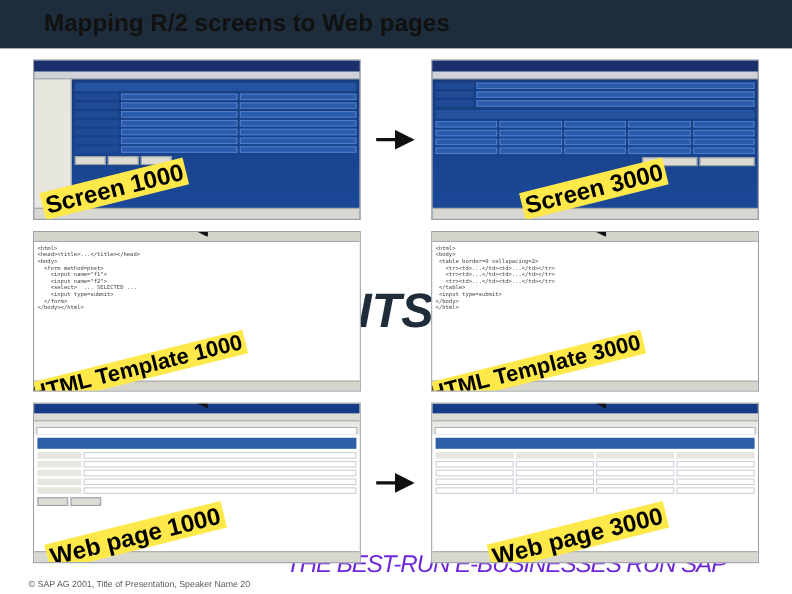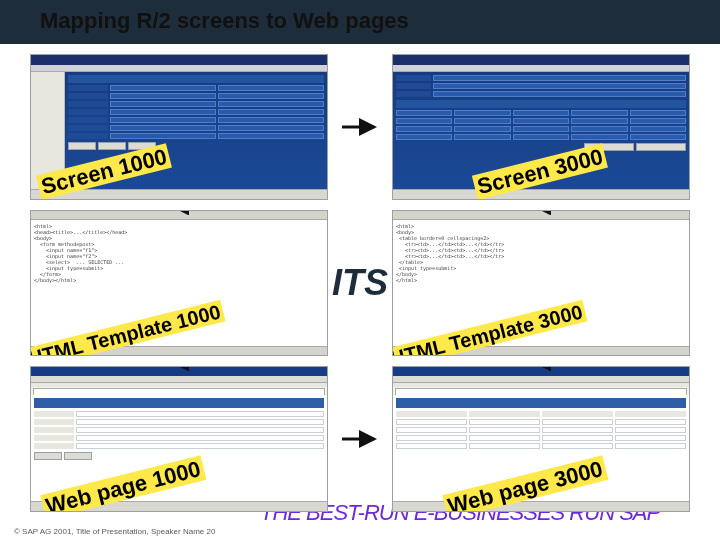--- a/index.html
+++ b/index.html
@@ -51,28 +51,28 @@
   .ie .addr{height:8px;background:#fff;border:1px solid #aaa;margin:1px 2px}
   .ie .content{position:absolute;top:28px;left:0;right:0;bottom:9px;background:#fff;padding:3px}
   .ie .hbar{height:10px;background:#2c5fa8;margin-bottom:3px}
 
   
   .tag{position:absolute;font-weight:900;font-size:22px;transform:rotate(-14deg);white-space:nowrap;z-index:5;color:#000}
   .tag span.hl{background:#ffe84a;padding:0 3px}
 
   
   .itsbox{display:flex;align-items:center;justify-content:center;height:100%}
-  .its{font-size:36px;font-weight:900;font-style:italic;color:#1f2d3b}
+  .its{font-size:44px;font-weight:900;font-style:italic;color:#1f2d3b}
 
   
   .arrow{position:relative;display:flex;align-items:center;justify-content:center}
   .arrow svg{overflow:visible}
 
   
-  .footer{position:absolute;left:14px;bottom:4px;font-size:8px;color:#5a5a5a;z-index:3}
+  .footer{position:absolute;left:26px;bottom:4px;font-size:8px;color:#5a5a5a;z-index:3}
   .footer .c{font-family:Arial}
 </style>
 </head>
 <body>
 
 <div class="bgtext top">THE BEST-RUN             E-BUS</div>
 <div class="bgtext bot">THE BEST-RUN  E-BUSINESSES RUN SAP</div>
 
 <div class="titlebar"></div>
 <div class="title">Mapping R/2 screens to Web pages</div>

